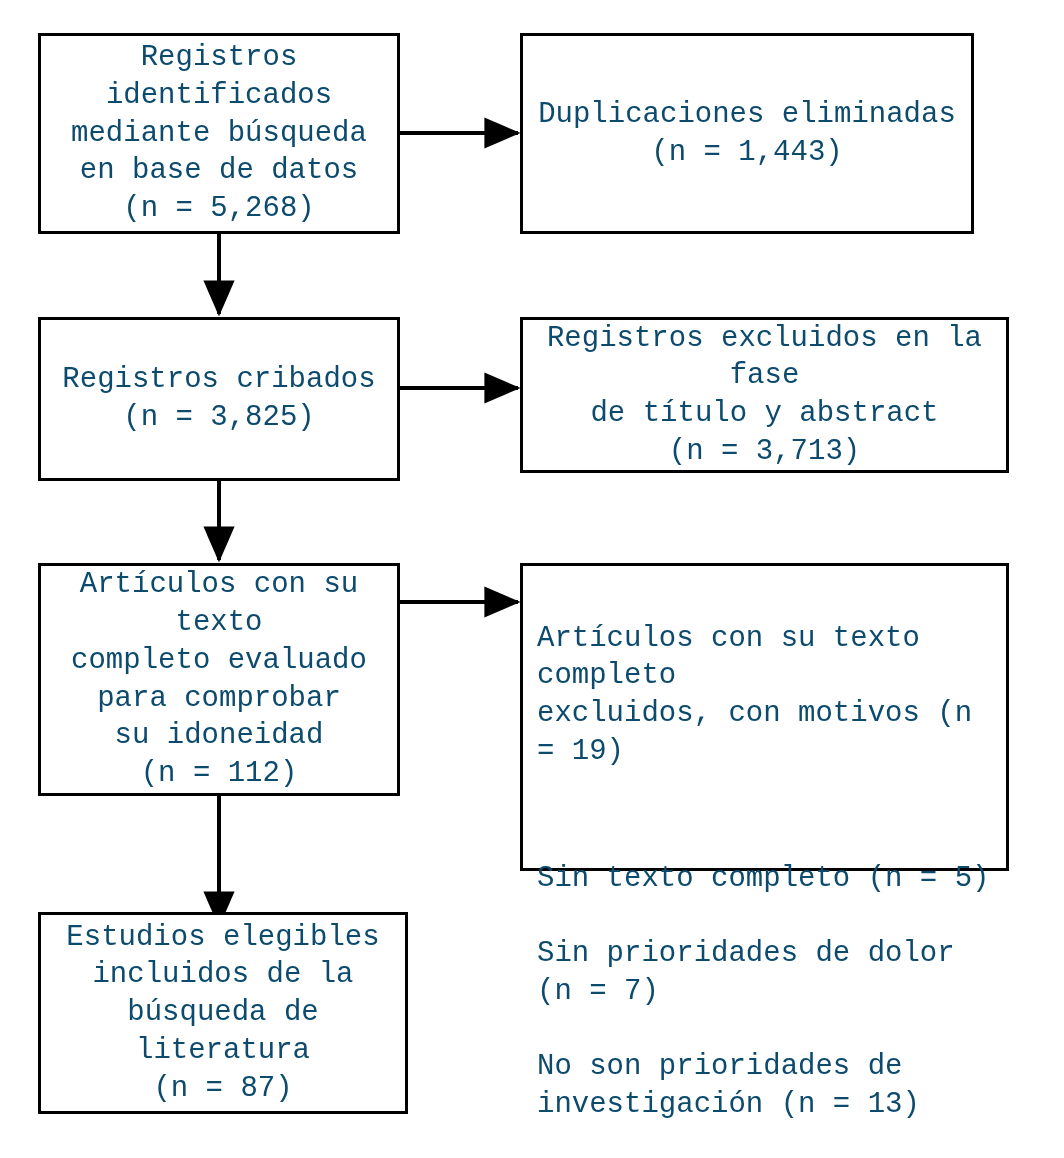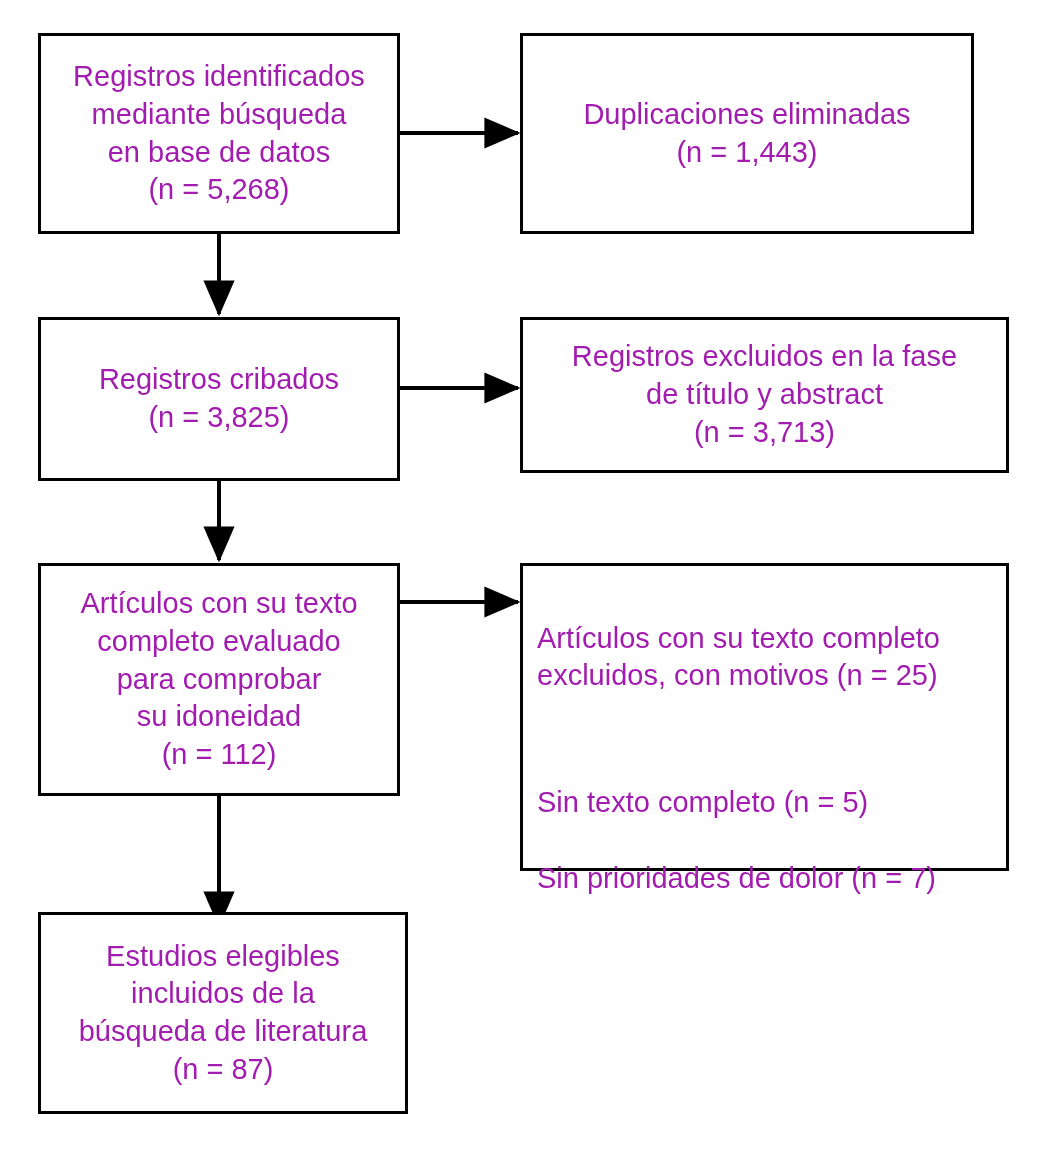--- a/index.html
+++ b/index.html
@@ -30,22 +30,23 @@
     border: 3px solid #000000;
     background: #ffffff;
     display: flex;
     align-items: center;
     justify-content: center;
     color: #000000;
   }
   .box-text {
     font-size: 29px;
     line-height: 1.30;
-    color: #a21caf;
+    color: #0c4a6e;
     white-space: pre-line;
+    font-family: Liberation Mono, monospace;
   }
   .center-text {
     text-align: center;
     width: 100%;
     padding: 0 8px;
     box-sizing: border-box;
   }
   .left-text {
     text-align: left;
     width: 100%;
@@ -117,24 +118,26 @@
     <div class="box-text center-text">Artículos con su texto
 completo evaluado
 para comprobar
 su idoneidad
 (n = 112)</div>
   </div>
 
   <div class="flow-box" id="box-excluded-ft">
     <div class="box-text left-text">
       <span style="display: block; white-space: pre-line;">Artículos con su texto completo
-excluidos, con motivos (n = 25)</span>
+excluidos, con motivos (n = 19)</span>
       <span class="reason-gap"></span>
       <span style="display: block; white-space: pre-line;">Sin texto completo (n = 5)</span>
       <span style="display: block; white-space: pre-line;">Sin prioridades de dolor (n = 7)</span>
+      <span style="display: block; white-space: pre-line;">No son prioridades de
+investigación (n = 13)</span>
     </div>
   </div>
 
   <div class="flow-box" id="box-included">
     <div class="box-text center-text">Estudios elegibles
 incluidos de la
 búsqueda de literatura
 (n = 87)</div>
   </div>
 

